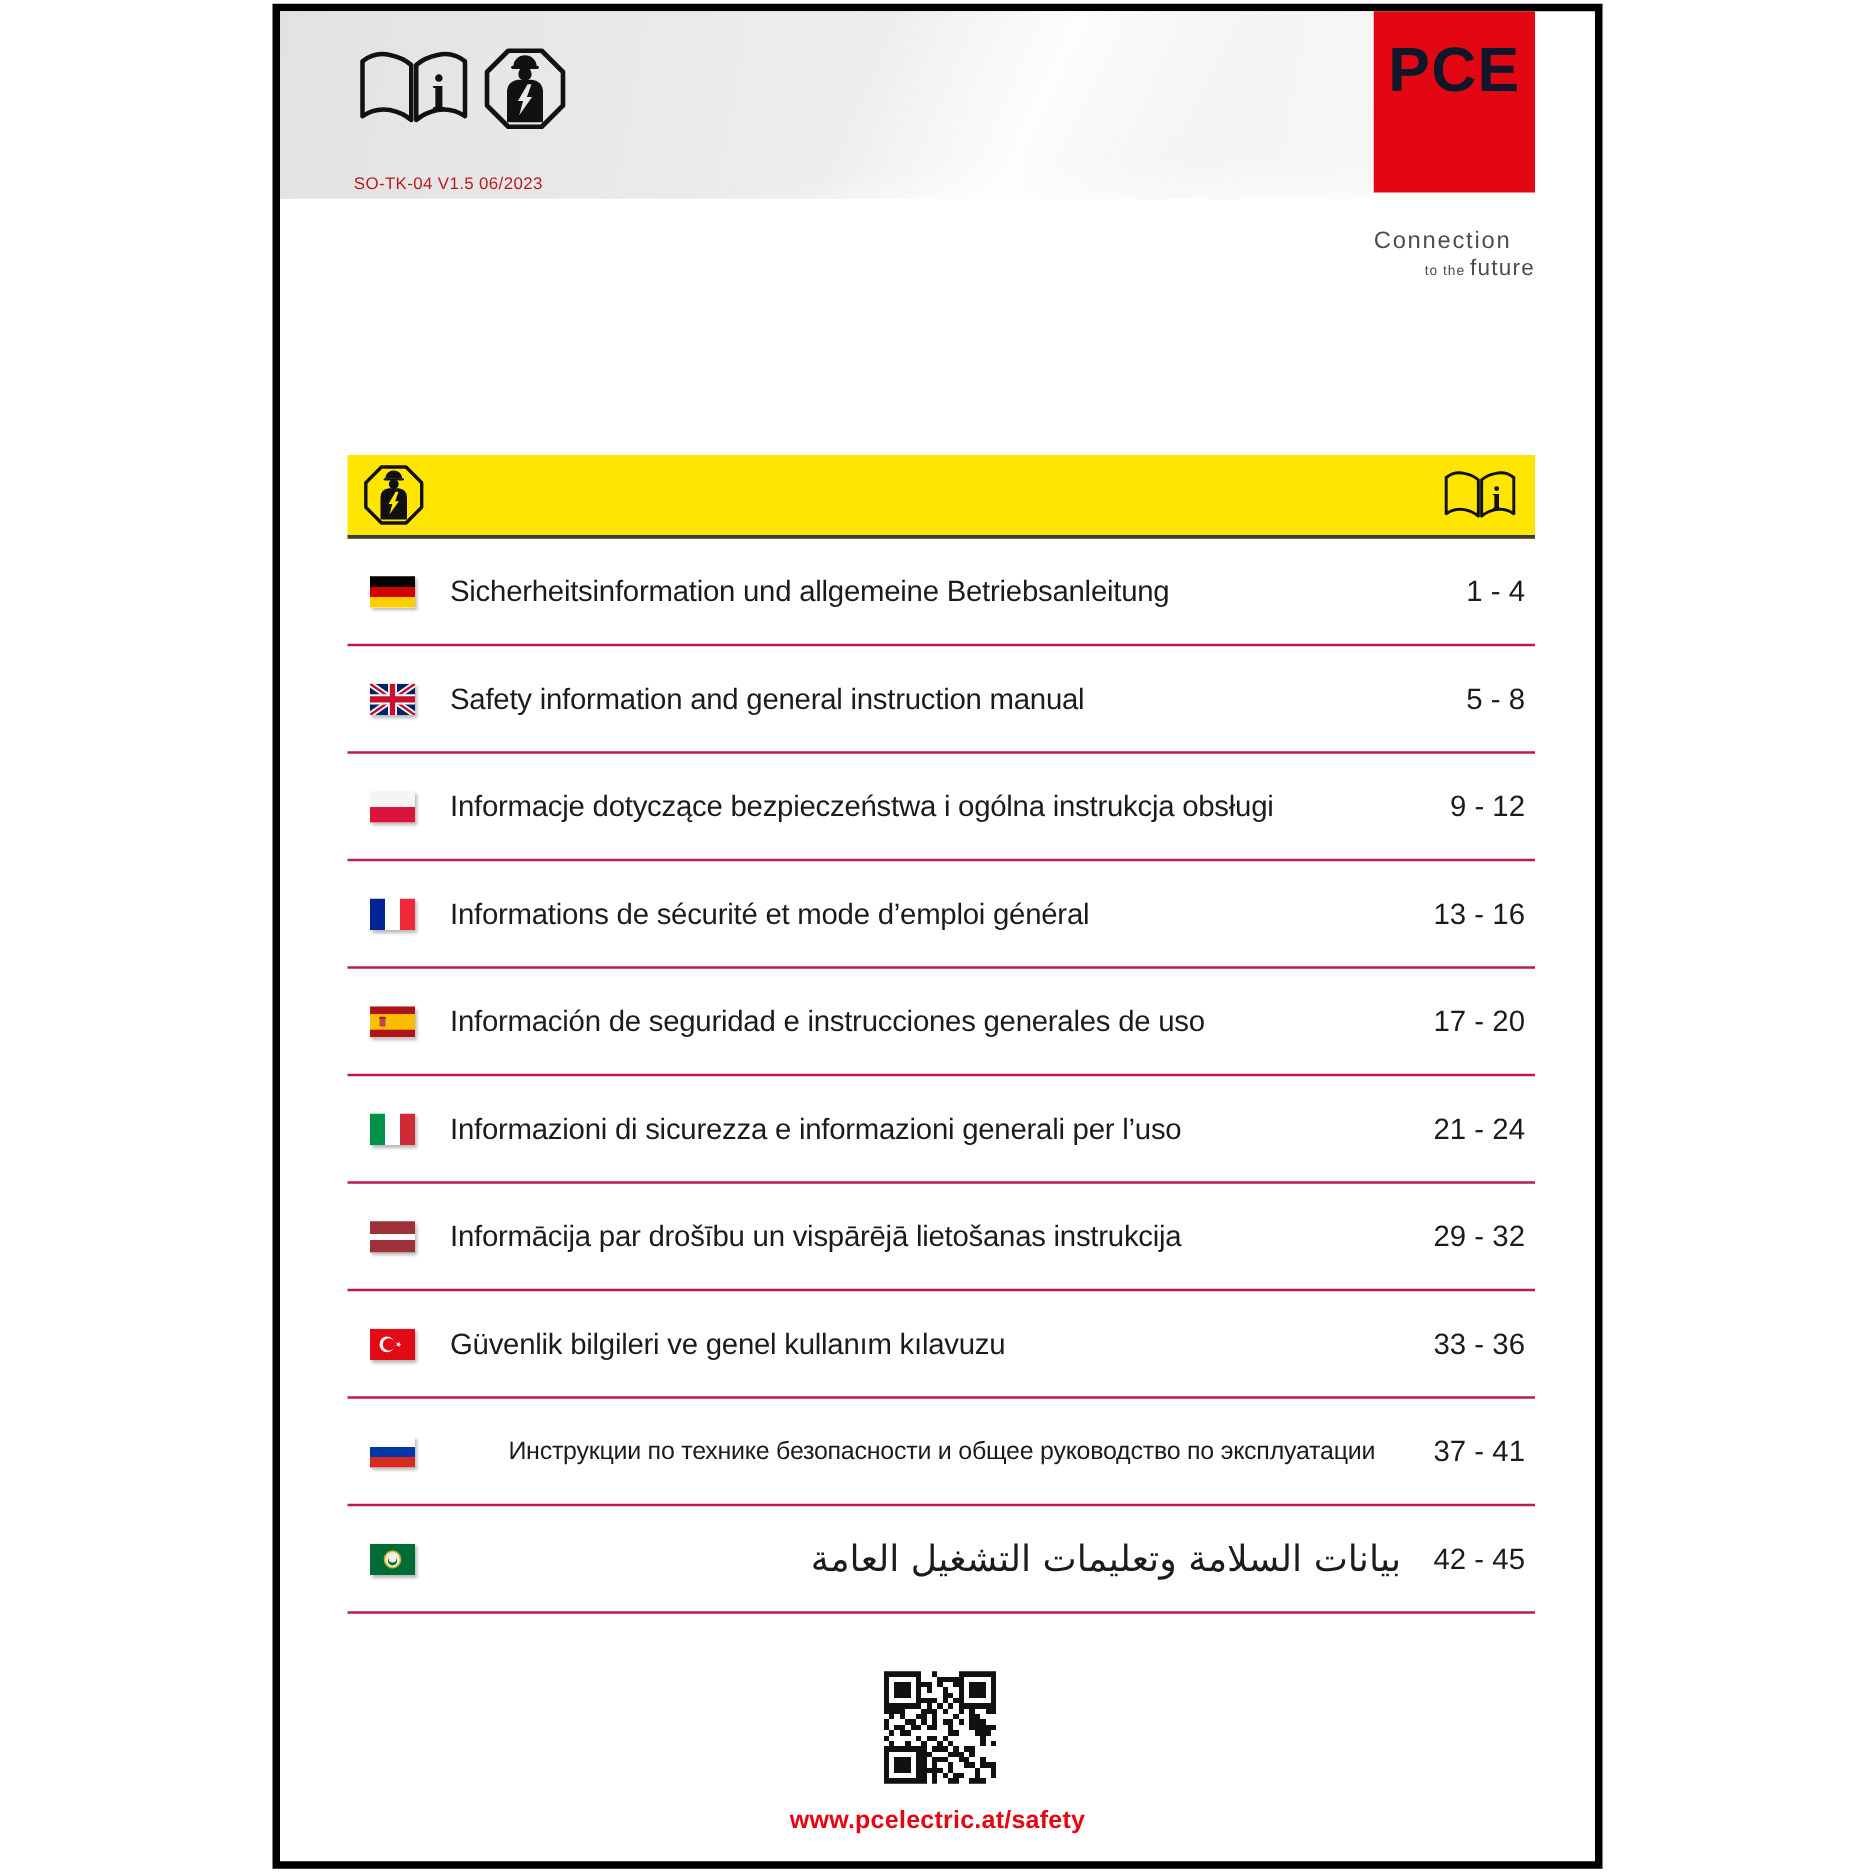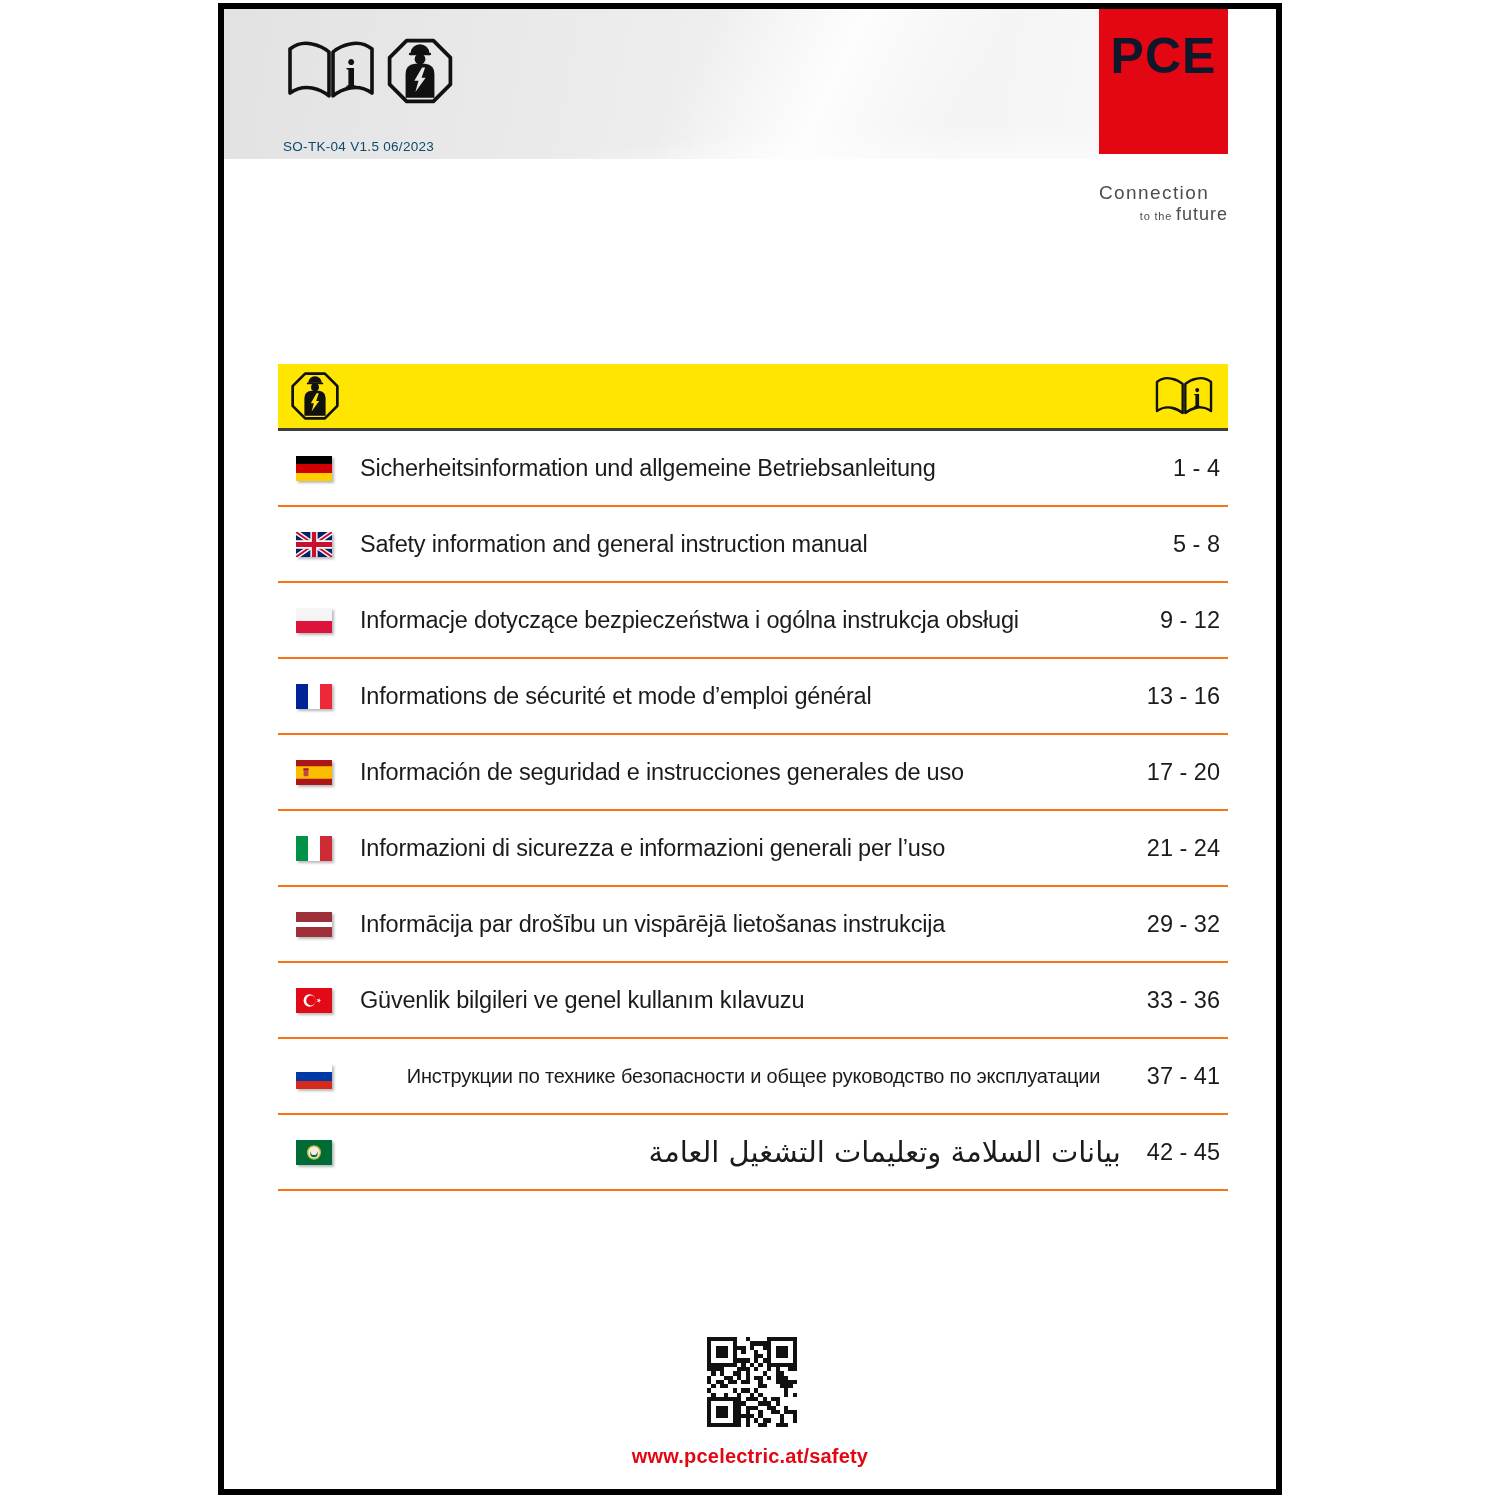--- a/index.html
+++ b/index.html
@@ -9,39 +9,39 @@
         border:6px solid #000;background:#fff;}
 
   
   .header-band{position:absolute;left:0;top:0;width:875px;height:150px;
     background:
       linear-gradient(115deg, rgba(255,255,255,0) 52%, rgba(255,255,255,.85) 68%, rgba(255,255,255,0) 84%),
       radial-gradient(130% 150% at 88% 170%, rgba(255,255,255,.95) 34%, rgba(255,255,255,0) 62%),
       linear-gradient(100deg,#e2e2e2 0%,#ececec 45%,#f7f7f7 100%);}
   .icon-book-lg{position:absolute;left:60px;top:28px;width:94px;height:68px;}
   .icon-electr-lg{position:absolute;left:162px;top:28px;width:68px;height:68px;}
-  .doc-code{position:absolute;left:59px;top:130px;font-size:13.5px;color:#0c4a6e;letter-spacing:.3px;}
+  .doc-code{position:absolute;left:59px;top:130px;font-size:13.5px;color:#b91c1c;letter-spacing:.3px;}
 
   .logo{position:absolute;left:875px;top:0;width:129px;height:145px;background:#E30613;
         display:flex;justify-content:center;}
   .logo span{color:#0f172a;font-weight:bold;font-size:50px;letter-spacing:1px;margin-top:18px;}
   .tagline{position:absolute;left:875px;top:153px;width:129px;color:#4d4d4d;line-height:1.1;margin-top:21px;}
   .tagline .l1{font-size:19px;letter-spacing:1.4px;text-align:left;}
   .tagline .l2{font-size:11px;letter-spacing:.8px;text-align:right;margin-top:1px;}
   .tagline .l2 b{font-size:18px;font-weight:normal;letter-spacing:1px;}
 
   
   .banner{position:absolute;left:54px;top:355px;width:950px;height:64px;background:#FFE600;
           border-bottom:3px solid #3d3d3d;}
   .banner .icon-electr-sm{position:absolute;left:12px;top:7px;width:50px;height:50px;}
   .banner .icon-book-sm{position:absolute;right:13px;top:10px;width:62px;height:45px;}
 
   
   .toc{position:absolute;left:54px;top:422px;width:950px;}
-  .toc-row{height:76px;display:flex;align-items:center;border-bottom:2px solid #f97316;box-sizing:border-box;}
+  .toc-row{height:86px;display:flex;align-items:center;border-bottom:2px solid #be185d;box-sizing:border-box;}
   .flag{width:36px;height:25px;margin-left:18px;flex:0 0 auto;position:relative;
         box-shadow:1.5px 2px 2.5px rgba(0,0,0,.28);}
   .flag svg{display:block;width:100%;height:100%;}
   .label{margin-left:28px;flex:1;font-size:23.5px;color:#1b1b1b;letter-spacing:-.2px;white-space:nowrap;}
   .pages{font-size:23.5px;color:#1b1b1b;margin-right:8px;white-space:nowrap;}
   .row-ru .label{font-size:20px;text-align:center;}
   .row-ar .label{direction:rtl;text-align:right;font-size:29px;margin-right:26px;
                  font-family:"DejaVu Sans",sans-serif;white-space:nowrap;}
 
   

